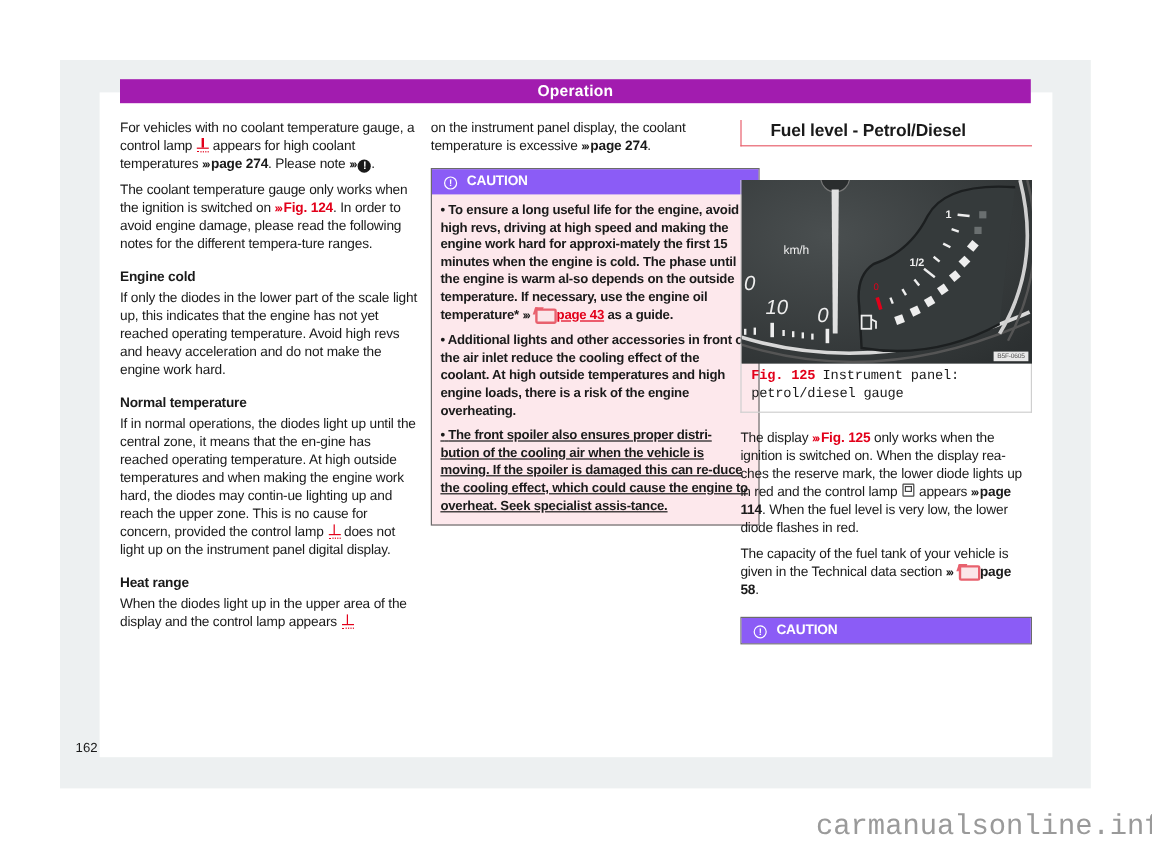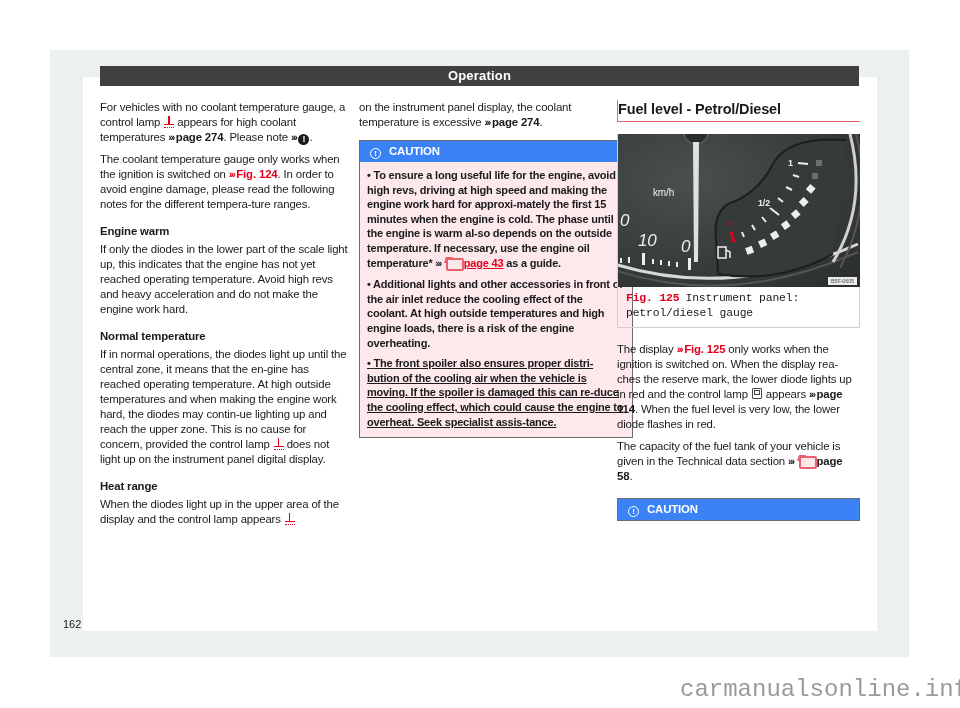--- a/index.html
+++ b/index.html
@@ -1,21 +1,21 @@
 <!DOCTYPE html>
 <html><head>
 <meta charset="utf-8">
 <style>
   * { box-sizing: border-box; margin: 0; padding: 0; }
   html, body { width: 960px; height: 708px; background: #ffffff; overflow: hidden; }
   body { font-family: "DejaVu Sans Condensed", "Liberation Sans Narrow", "Liberation Sans", sans-serif; color: #1a1a1a; position: relative; }
 
   .page-frame { position: absolute; left: 50px; top: 50px; width: 859px; height: 607px; background: #edf0f1; }
   .page-white { position: absolute; left: 83px; top: 77px; width: 794px; height: 554px; background: #ffffff; }
-  .header-bar { position: absolute; left: 100px; top: 66px; width: 759px; height: 20px; background: #404040; color: #fff;
+  .header-bar { position: absolute; left: 100px; top: 66px; width: 759px; height: 20px; background: #a21caf; color: #fff;
     font-family: "Liberation Sans", sans-serif; font-weight: bold; font-size: 13px; text-align: center; line-height: 20px; letter-spacing: 0.2px; }
 
   .col { position: absolute; font-family: "Liberation Sans", sans-serif; font-size: 11.4px; line-height: 15px; letter-spacing: -0.15px; }
   .col1 { left: 100px; top: 100px; width: 248px; }
   .col2 { left: 359px; top: 100px; width: 274px; }
   .col3 { left: 617px; top: 100px; width: 243px; }
 
   p { margin-bottom: 7px; }
   .subhead { font-weight: bold; margin-bottom: 3px; margin-top: 12px; }
   .red { color: #e2001a; font-weight: bold; }
@@ -31,28 +31,28 @@
   .book-icon { display: inline-block; width: 17px; height: 11px; position: relative; vertical-align: -1px; margin: 0 2px; }
   .book-icon::before { content: ""; position: absolute; left: 1px; top: 1px; width: 14px; height: 9px; border: 2px solid #e8616e; border-radius: 2px; background: #fbe6e9; }
   .book-icon::after { content: ""; position: absolute; left: 0px; top: 0px; width: 5px; height: 4px; border-top: 2px solid #e8616e; border-left: 2px solid #e8616e; transform: skewX(-20deg); }
 
   .pump-icon { display: inline-block; width: 10px; height: 11px; border: 1px solid #444; border-radius: 1px; vertical-align: -1px; position: relative; margin: 0 1px; }
   .pump-icon::after { content: ""; position: absolute; left: 1px; top: 1px; width: 4px; height: 3px; border: 1px solid #444; }
 
   .num-circle { display: inline-block; width: 13px; height: 13px; border: 1.2px solid #e2001a; border-radius: 50%; color: #e2001a; font-size: 9px; line-height: 11px; text-align: center; font-weight: bold; vertical-align: 0px; }
 
   .caution { border: 1px solid #6b6b6b; background: #fde8ec; margin-top: 10px; }
-  .caution-head { background: #3b82f6; color: #fff; font-weight: bold; height: 21px; line-height: 21px; padding-left: 10px; font-size: 11.4px; }
+  .caution-head { background: #8b5cf6; color: #fff; font-weight: bold; height: 21px; line-height: 21px; padding-left: 10px; font-size: 11.4px; }
   .caution-head .c-icon { display: inline-block; width: 11px; height: 11px; border: 1.3px solid #fff; border-radius: 50%; font-size: 8px; line-height: 9px; text-align: center; margin-right: 8px; vertical-align: -1px; }
   .caution-body { padding: 6px 7px 8px 7px; font-weight: bold; font-size: 11px; line-height: 14.6px; letter-spacing: -0.2px; }
   .caution-body .bullet { margin-bottom: 6px; }
   .caution-body .bullet:last-child { margin-bottom: 0; text-decoration: underline; }
   .caution-body .red-link { color: #e2001a; text-decoration: underline; }
 
-  .section-title { font-family: "Liberation Sans", sans-serif; font-weight: bold; font-size: 14.5px; line-height: 18px; padding-left: 0; border-left: 1.5px solid #e8616e; border-bottom: 1.5px solid #e8616e; padding-bottom: 3px; margin-bottom: 12px; }
+  .section-title { font-family: "Liberation Sans", sans-serif; font-weight: bold; font-size: 14.5px; line-height: 18px; padding-left: 24px; border-left: 1.5px solid #e8616e; border-bottom: 1.5px solid #e8616e; padding-bottom: 3px; margin-bottom: 28px; }
 
   .figure { border: 1px solid #cfcfcf; border-top: none; margin-bottom: 14px; }
   .figure-img { width: 242px; height: 153px; background: #383c3d; position: relative; overflow: hidden; }
   .figure-caption { padding: 4px 8px 6px 8px; font-size: 11.4px; line-height: 15px; font-family: Liberation Mono, monospace; }
   .figure-caption .fig-no { color: #e2001a; font-weight: bold; margin-right: 6px; }
   .img-code { position: absolute; right: 3px; bottom: 2px; background: #e9e9e9; color: #555; font-size: 5.5px; padding: 0 3px; line-height: 8px; }
 
   .page-number { position: absolute; left: 63px; top: 618px; font-family: "Liberation Sans", sans-serif; font-size: 11px; color: #1a1a1a; }
   .watermark { position: absolute; left: 680px; top: 676px; font-family: Liberation Mono, monospace; font-size: 24px; color: #9a9a9a; letter-spacing: 0px; }
 </style>
@@ -63,21 +63,21 @@
 <div class="page-white"></div>
 <div class="header-bar">Operation</div>
 
 <div class="col col1">
   <p>
     <span>For vehicles with no coolant temperature gauge, a control lamp </span><span class="lamp-icon"></span><span> appears for high coolant temperatures </span><span class="arrow">›››</span><span class="bold">page 274</span><span>. Please note </span><span class="arrow">›››</span><span class="info-circle">!</span><span>.</span>
   </p>
   <p>
     <span>The coolant temperature gauge only works when the ignition is switched on </span><span class="arrow red">›››</span><span class="red">Fig. 124</span><span>. In order to avoid engine damage, please read the following notes for the different tempera-ture ranges.</span>
   </p>
-  <div class="subhead">Engine warm</div>
+  <div class="subhead">Engine cold</div>
   <p>If only the diodes in the lower part of the scale light up, this indicates that the engine has not yet reached operating temperature. Avoid high revs and heavy acceleration and do not make the engine work hard.</p>
   <div class="subhead">Normal temperature</div>
   <p>
     <span>If in normal operations, the diodes light up until the central zone, it means that the en-gine has reached operating temperature. At high outside temperatures and when making the engine work hard, the diodes may contin-ue lighting up and reach the upper zone. This is no cause for concern, provided the control lamp </span><span class="lamp-icon"></span><span> does not light up on the instrument panel digital display.</span>
   </p>
   <div class="subhead">Heat range</div>
   <p>
     <span>When the diodes light up in the upper area of the display and the control lamp appears </span><span class="lamp-icon"></span>
   </p>
 </div>

